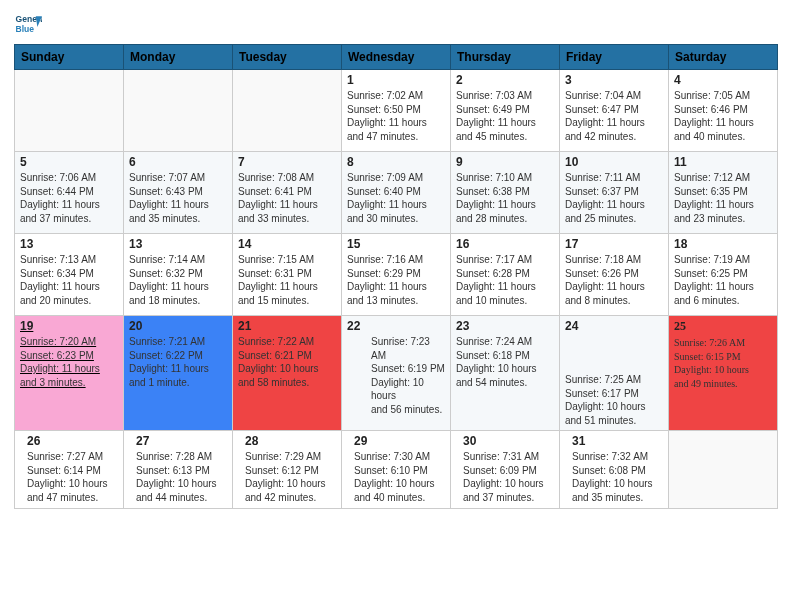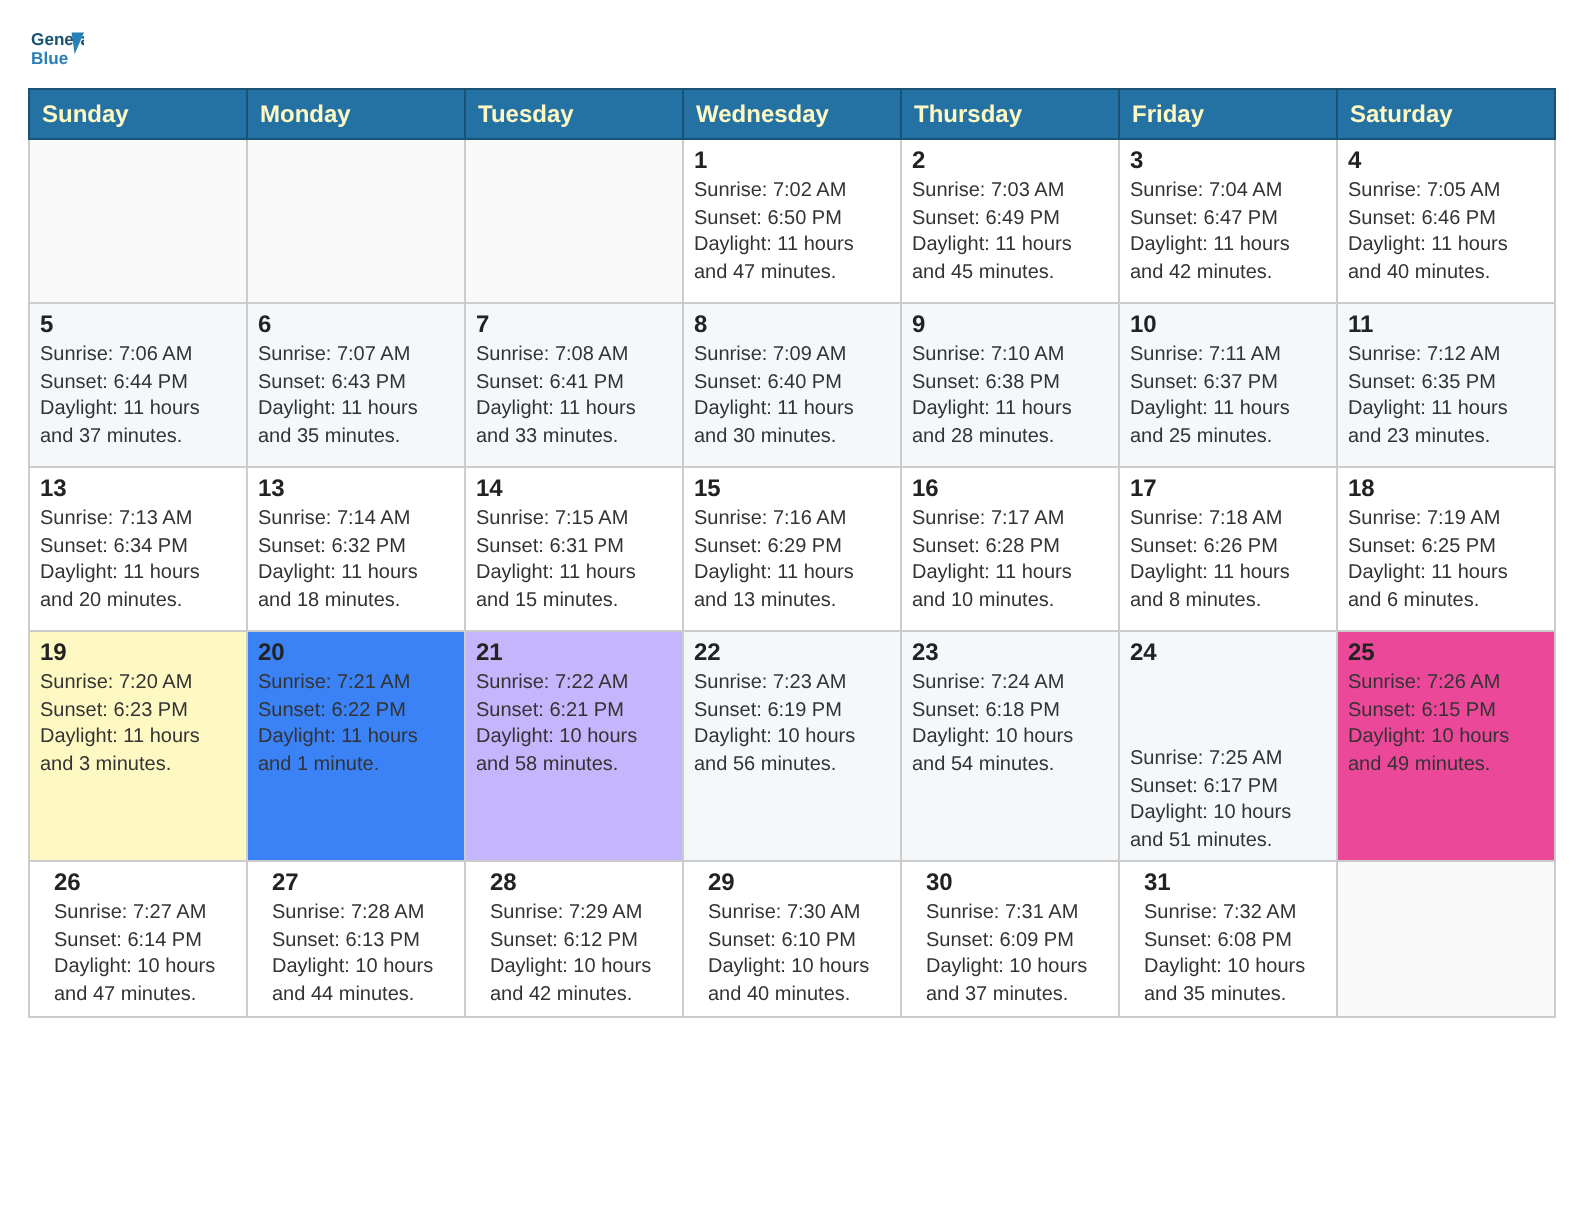--- a/index.html
+++ b/index.html
@@ -45,21 +45,21 @@
       color: #444;
       margin-top: 1px;
     }
     .calendar {
       width: 100%;
       border-collapse: collapse;
       border: 1px solid #bbb;
     }
     .calendar th {
       background: #2471a3;
-      color: #fef9c3;
+      color: #000000;
       font-size: 12px;
       font-weight: bold;
       text-align: left;
       padding: 5px 6px;
       border: 1px solid #1a5276;
     }
     .calendar td {
       vertical-align: top;
       border: 1px solid #ccc;
       padding: 3px 5px;
@@ -250,63 +250,63 @@
           </td>
           <td>
             <span class="day-num">18</span>
             <div class="day-info" style="white-space: pre-line;">Sunrise: 7:19 AM
 Sunset: 6:25 PM
 Daylight: 11 hours
 and 6 minutes.</div>
           </td>
         </tr>
         <tr>
-          <td style="background: #fef9c3;">
+          <td style="background: #f9a8d4; text-decoration: underline;">
             <span class="day-num">19</span>
             <div class="day-info" style="white-space: pre-line;">Sunrise: 7:20 AM
 Sunset: 6:23 PM
 Daylight: 11 hours
 and 3 minutes.</div>
           </td>
           <td style="background: #3b82f6;">
             <span class="day-num">20</span>
             <div class="day-info" style="white-space: pre-line;">Sunrise: 7:21 AM
 Sunset: 6:22 PM
 Daylight: 11 hours
 and 1 minute.</div>
           </td>
-          <td style="background: #c4b5fd;">
+          <td style="background: #ef4444;">
             <span class="day-num">21</span>
             <div class="day-info" style="white-space: pre-line;">Sunrise: 7:22 AM
 Sunset: 6:21 PM
 Daylight: 10 hours
 and 58 minutes.</div>
           </td>
           <td style="background: rgb(245, 248, 250);">
             <span class="day-num">22</span>
-            <div class="day-info" style="white-space: pre-line;">Sunrise: 7:23 AM
+            <div class="day-info" style="white-space: pre-line; margin-left: 24px;">Sunrise: 7:23 AM
 Sunset: 6:19 PM
 Daylight: 10 hours
 and 56 minutes.</div>
           </td>
           <td style="background: rgb(245, 248, 250);">
             <span class="day-num">23</span>
             <div class="day-info" style="white-space: pre-line;">Sunrise: 7:24 AM
 Sunset: 6:18 PM
 Daylight: 10 hours
 and 54 minutes.</div>
           </td>
           <td style="background: rgb(245, 248, 250);">
             <span class="day-num">24</span>
             <div class="day-info" style="white-space: pre-line; margin-top: 40px;">Sunrise: 7:25 AM
 Sunset: 6:17 PM
 Daylight: 10 hours
 and 51 minutes.</div>
           </td>
-          <td style="background: #ec4899;">
+          <td style="background: #ef4444; font-family: Liberation Serif, serif;">
             <span class="day-num">25</span>
             <div class="day-info" style="white-space: pre-line;">Sunrise: 7:26 AM
 Sunset: 6:15 PM
 Daylight: 10 hours
 and 49 minutes.</div>
           </td>
         </tr>
         <tr class="last-row">
           <td>
             <span class="day-num">26</span>

